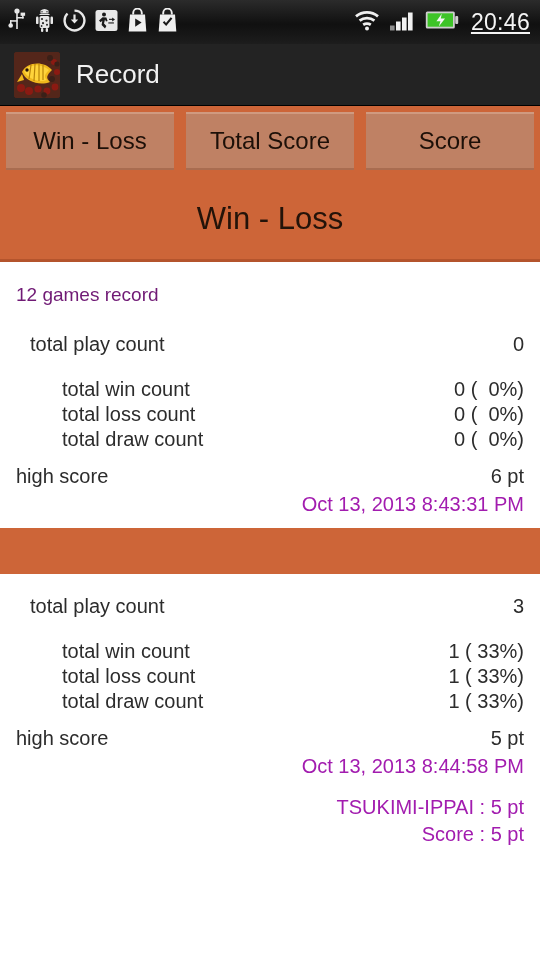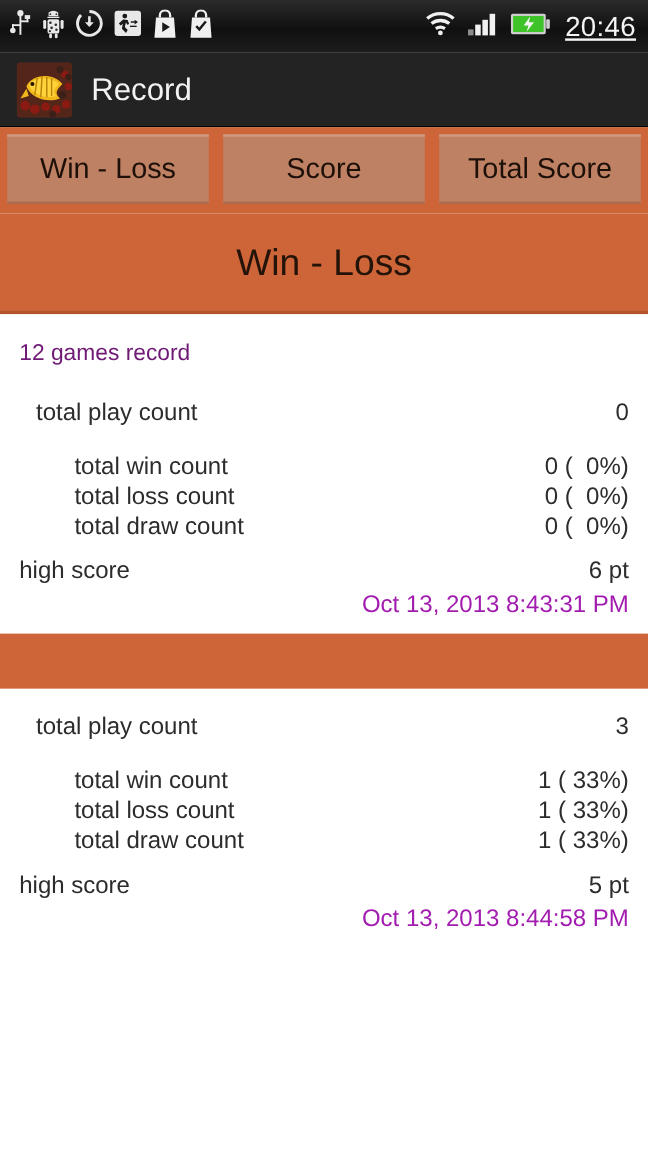--- a/index.html
+++ b/index.html
@@ -242,22 +242,22 @@
       </g>
       <circle cx="13" cy="18" r="1.7" fill="#2a1408"></circle>
       <path d="M8 22 L3 30 L10 28 Z" fill="#f0b81c"></path>
     </svg>
   </div>
   <div class="app-title">Record</div>
 </div>
 
 <div class="tabbar">
   <div class="tab">Win - Loss</div>
+  <div class="tab">Total Score</div>
   <div class="tab">Score</div>
-  <div class="tab">Total Score</div>
 </div>
 
 <div class="page-heading">Win - Loss</div>
 
 <div class="content">
 
   <div class="section">
     <div class="section-title">12 games record</div>
     <div class="spacer-sm"></div>
     <div class="row indent-1">
@@ -306,15 +306,19 @@
     <div class="row indent-2 tight">
       <span class="label">total draw count</span>
       <span class="value">1 ( 33%)</span>
     </div>
     <div class="spacer-xs"></div>
     <div class="row">
       <span class="label">high score</span>
       <span class="value">5 pt</span>
     </div>
     <div class="subline">Oct 13, 2013 8:44:58 PM</div>
+    <div class="detail-block">
+      <div class="subline">TSUKIMI-IPPAI : 5 pt</div>
+      <div class="subline">Score : 5 pt</div>
+    </div>
   </div>
 
 </div>
 
 </body></html>

